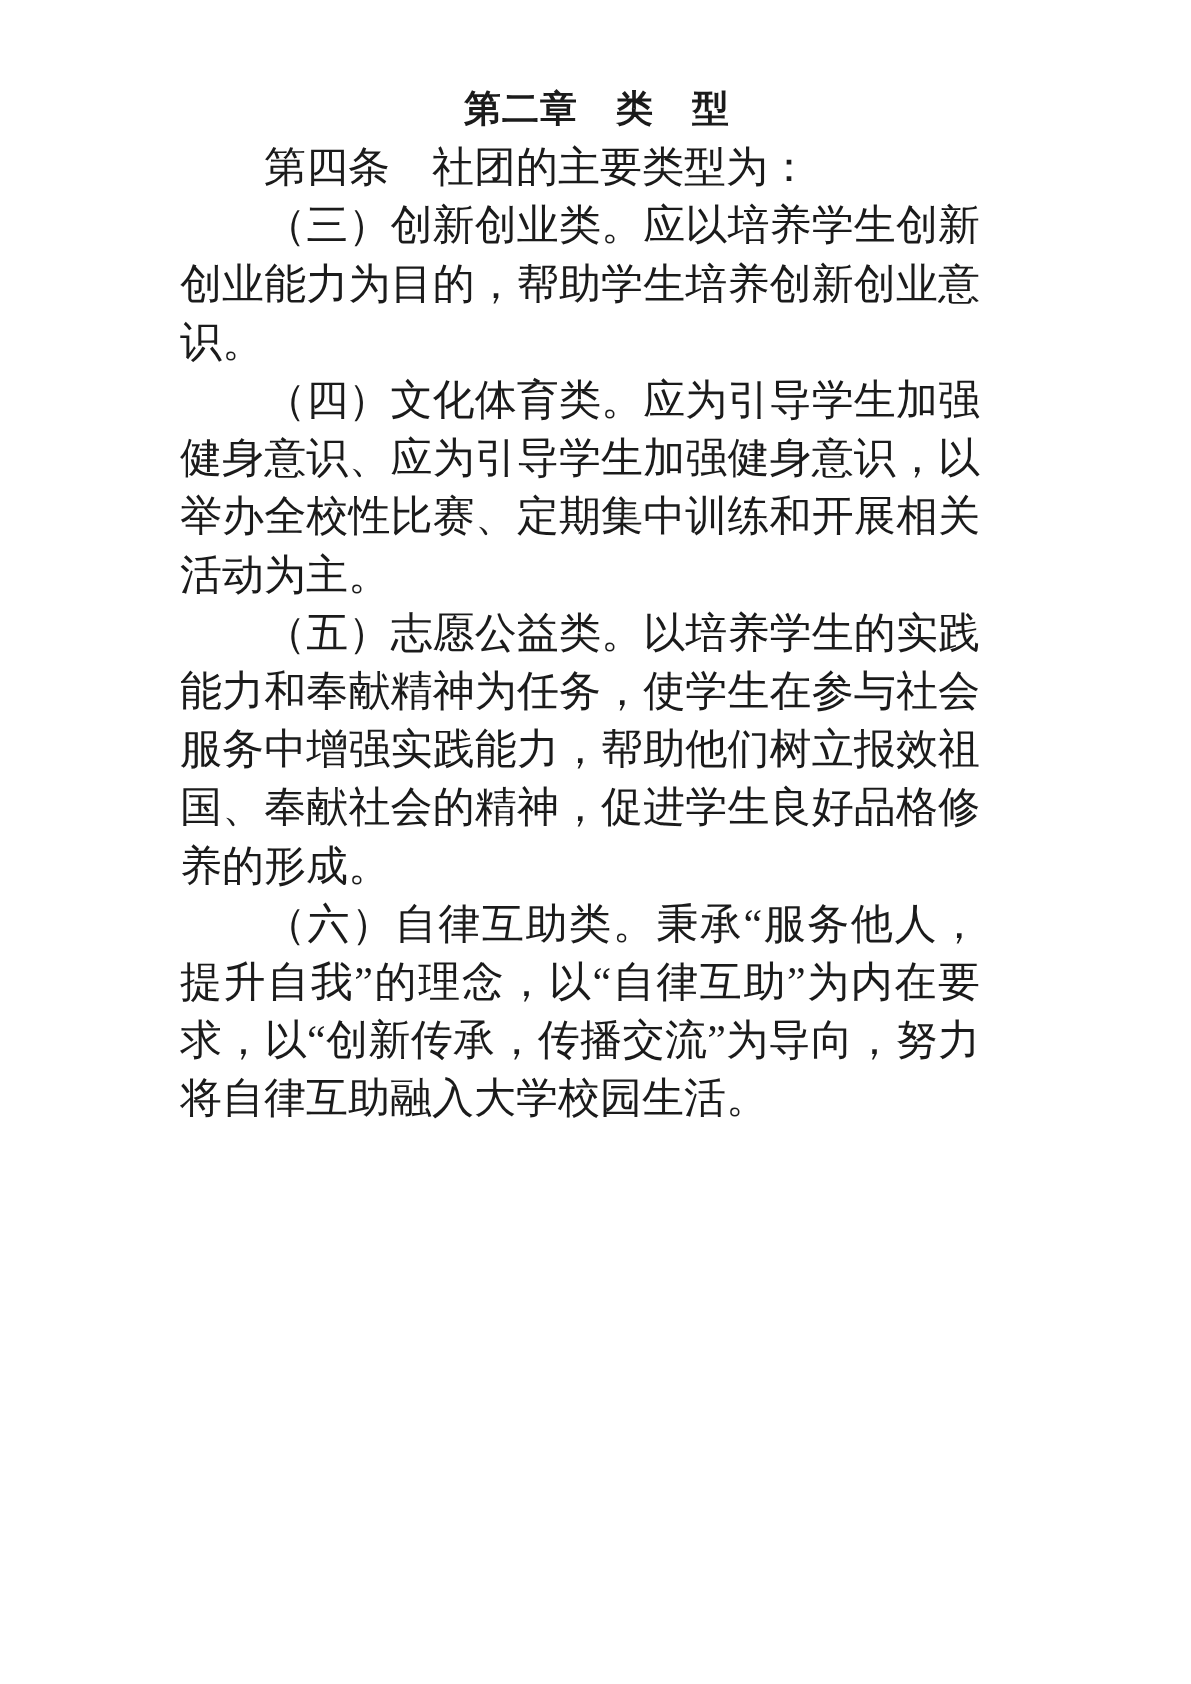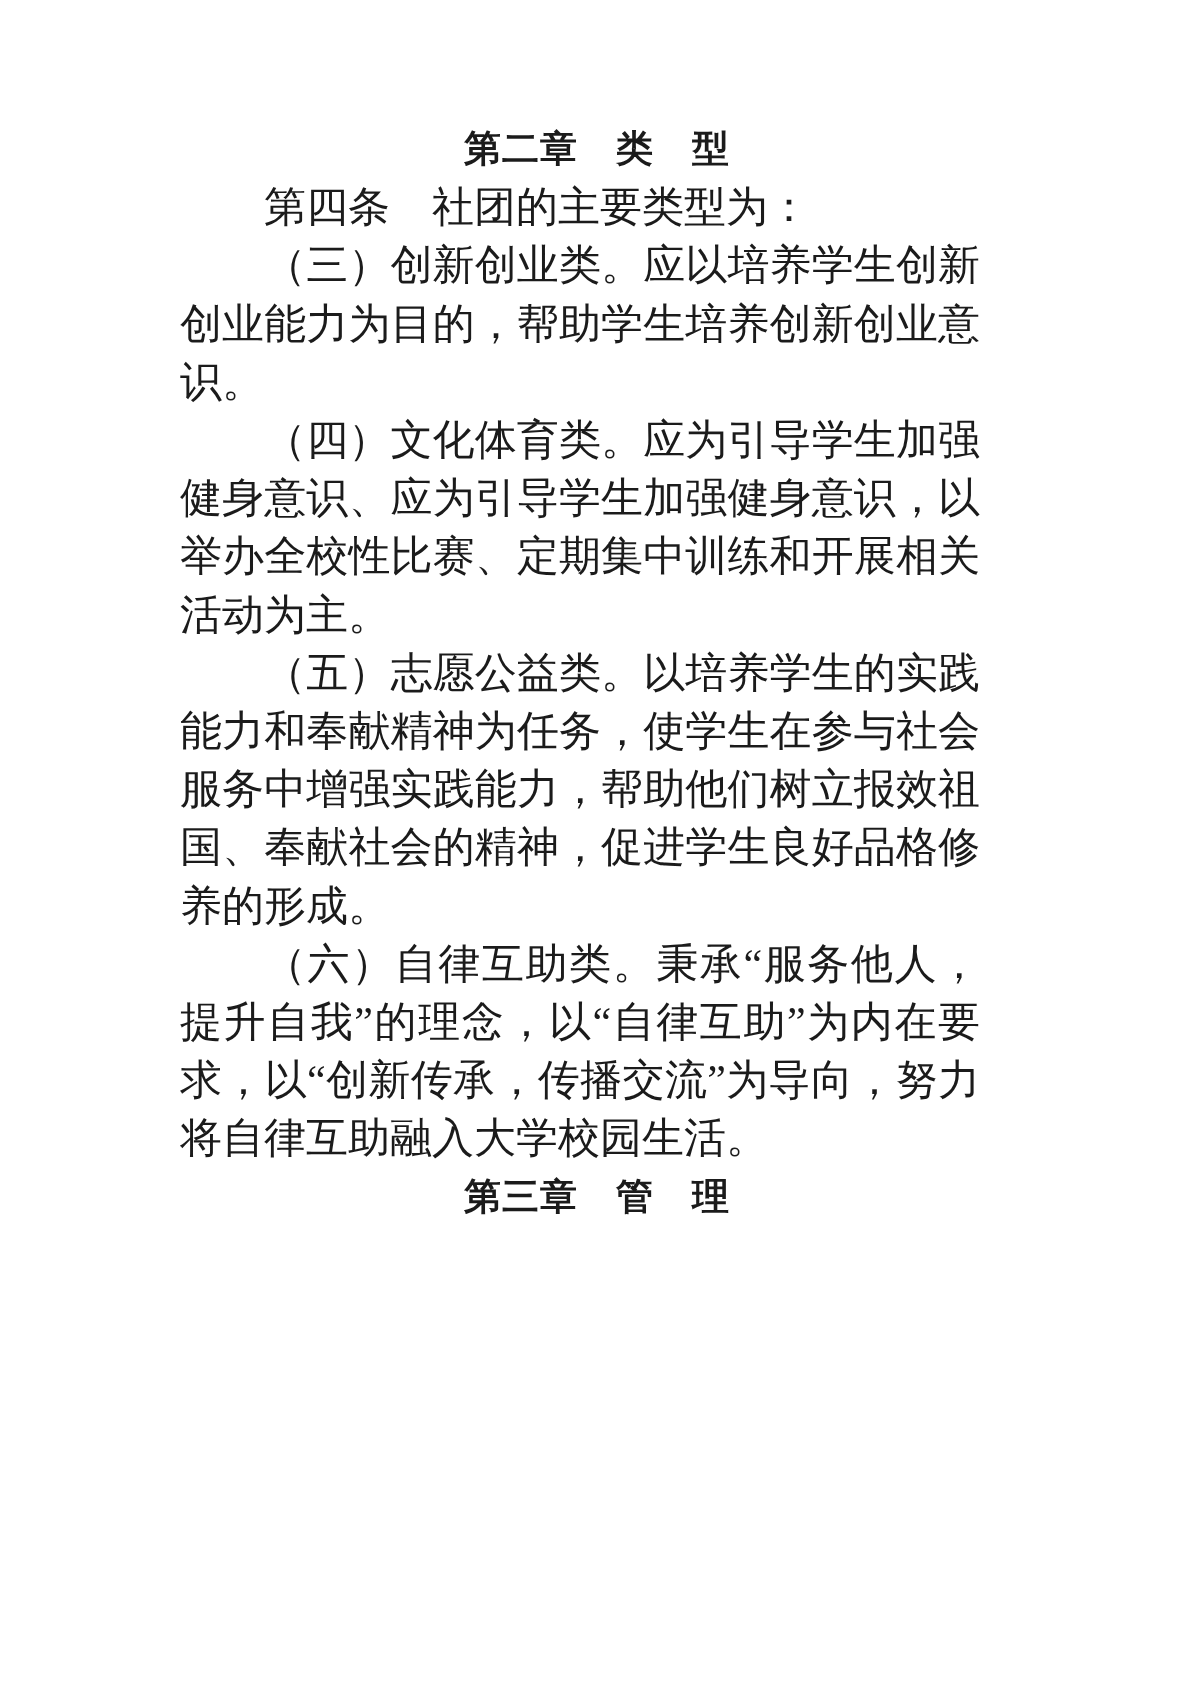--- a/index.html
+++ b/index.html
@@ -11,21 +11,21 @@
     height: 1684px;
     background: #ffffff;
     color: #1b1b1b;
     font-family: "Liberation Serif", "DejaVu Serif", serif;
     overflow: hidden;
   }
   .page {
     box-sizing: border-box;
     width: 1191px;
     height: 1684px;
-    padding: 120px 211px 0 180px; 
+    padding: 80px 211px 0 180px; 
     background: #ffffff;
   }
   .chapter-title {
     margin: 0 0 0 34px;           
     font-family: "DejaVu Sans", "Liberation Sans", sans-serif;
     font-weight: 700;
     font-size: 37px;
     line-height: 58.2px;
     text-align: center;
     letter-spacing: 1px;
@@ -51,14 +51,13 @@
 
 
   <p class="para">（三）创新创业类。应以培养学生创新创业能力为目的，帮助学生培养创新创业意识。</p>
 
   <p class="para">（四）文化体育类。应为引导学生加强健身意识、应为引导学生加强健身意识，以举办全校性比赛、定期集中训练和开展相关活动为主。</p>
 
   <p class="para">（五）志愿公益类。以培养学生的实践能力和奉献精神为任务，使学生在参与社会服务中增强实践能力，帮助他们树立报效祖国、奉献社会的精神，促进学生良好品格修养的形成。</p>
 
   <p class="para">（六）自律互助类。秉承“服务他人，提升自我”的理念，以“自律互助”为内在要求，以“创新传承，传播交流”为导向，努力将自律互助融入大学校园生活。</p>
 
-  <h2 class="chapter-title">第三章　管　理</h2>
 </div>
 
 </body></html>

